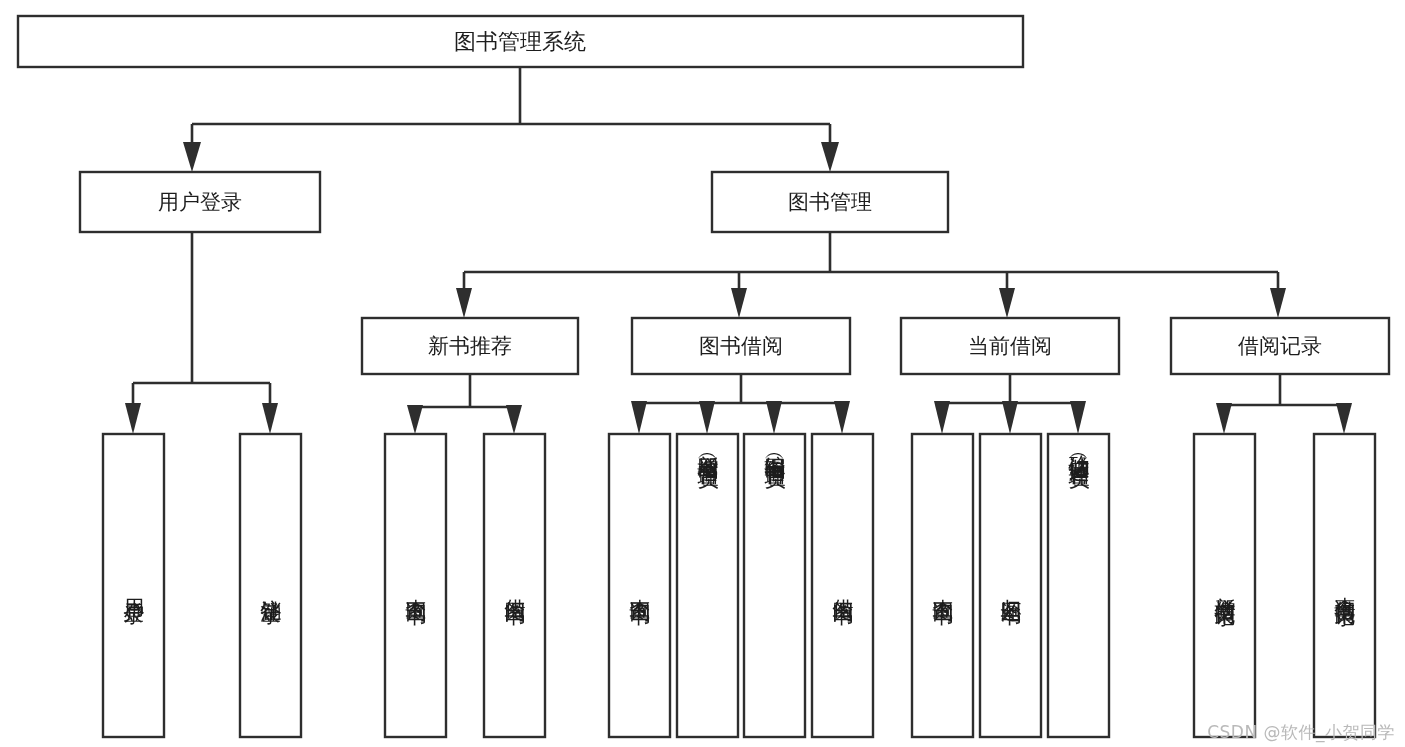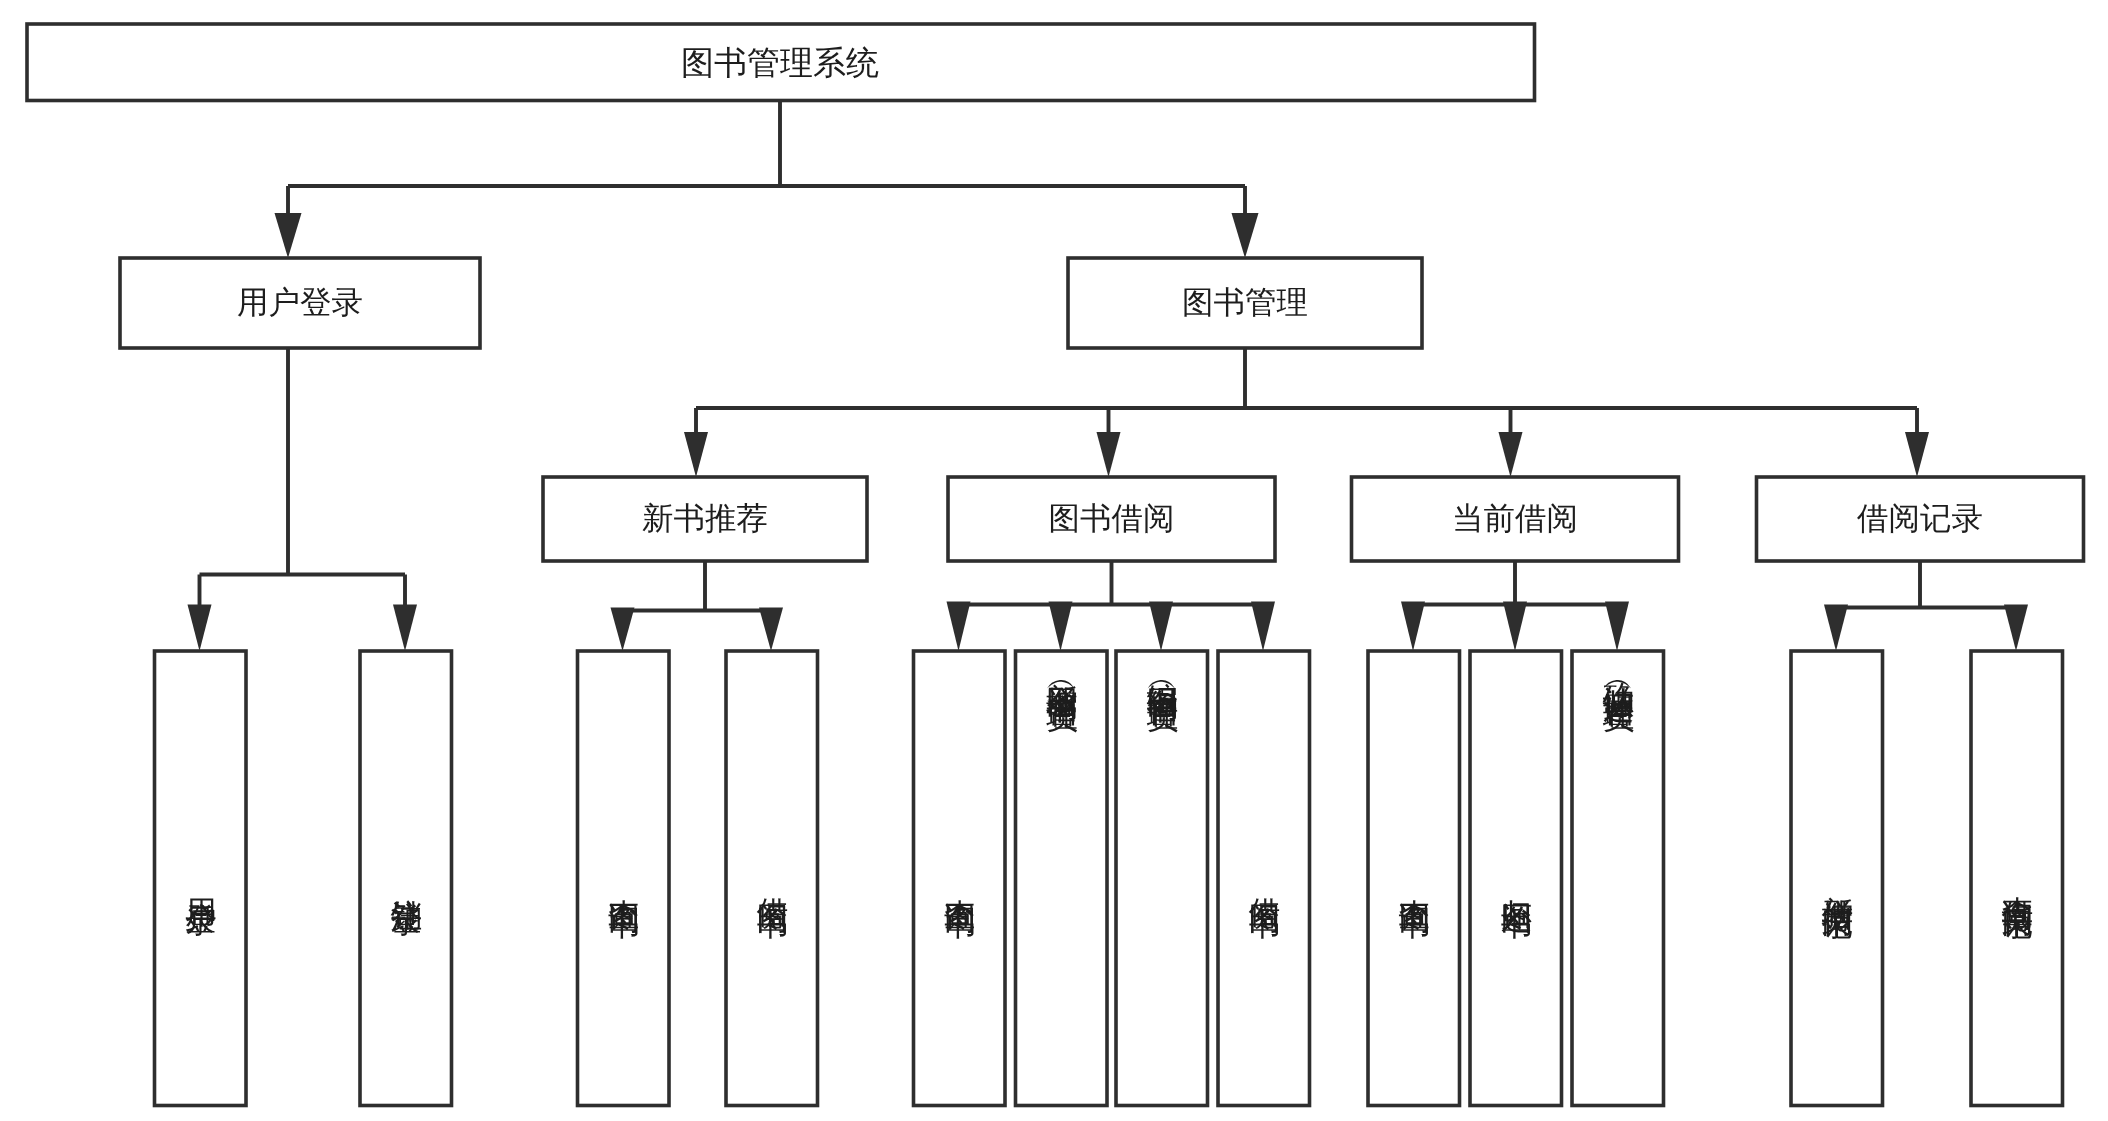--- a/index.html
+++ b/index.html
@@ -236,14 +236,15 @@
     <span class="leaf-label">确认归还（管理员）</span>
   </div>
 
   <div class="leaf-label-wrap" style="left:1194px; top:434px; width:61px; height:303px;">
     <span class="leaf-label">新增借阅记录</span>
   </div>
   <div class="leaf-label-wrap" style="left:1314px; top:434px; width:61px; height:303px;">
     <span class="leaf-label">查询借阅记录</span>
   </div>
 
+  <div id="watermark">CSDN @软件_小贺同学</div>
 
 </div>
 
 </body></html>

